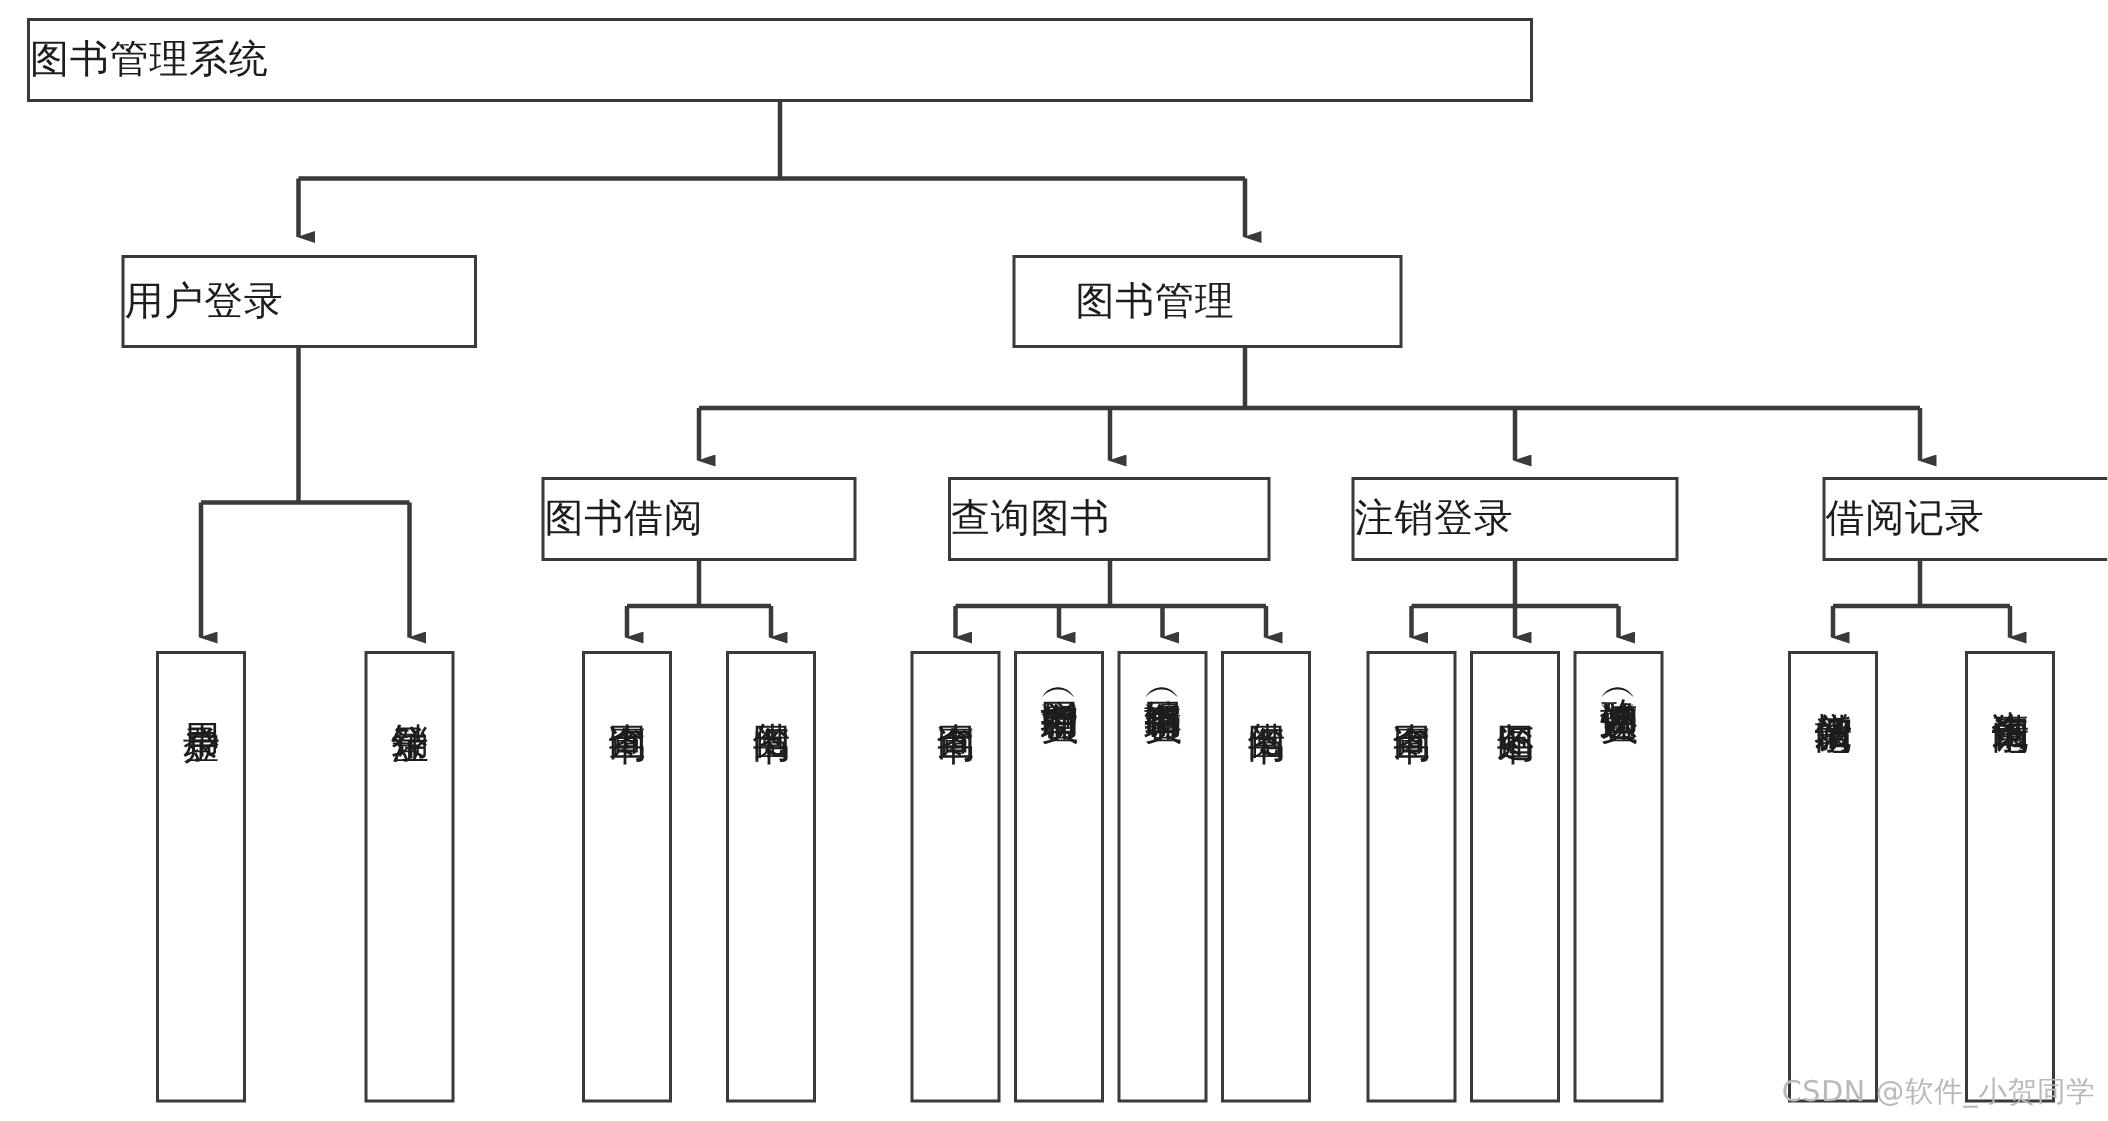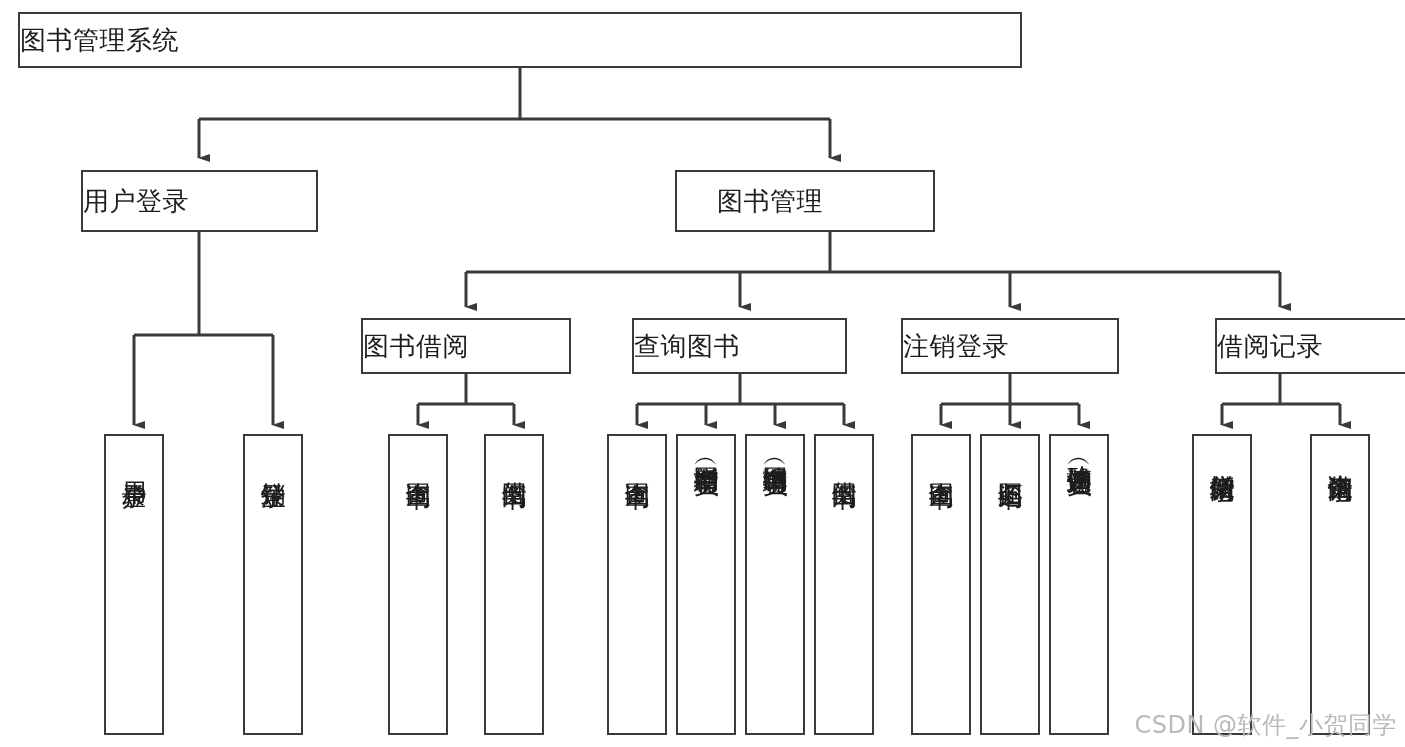--- a/index.html
+++ b/index.html
@@ -50,21 +50,21 @@
     text-orientation: upright;
     font-size: 25px;
     line-height: 1.18;
     letter-spacing: 1px;
     white-space: nowrap;
   }
   .watermark {
     position: absolute;
     right: 8px;
     bottom: 6px;
-    font-size: 24px;
+    font-size: 19px;
     color: #b9b9b9;
     letter-spacing: 0.5px;
     z-index: 5;
     white-space: nowrap;
   }
 </style>
 </head>
 <body>
 
 <div id="stage">

